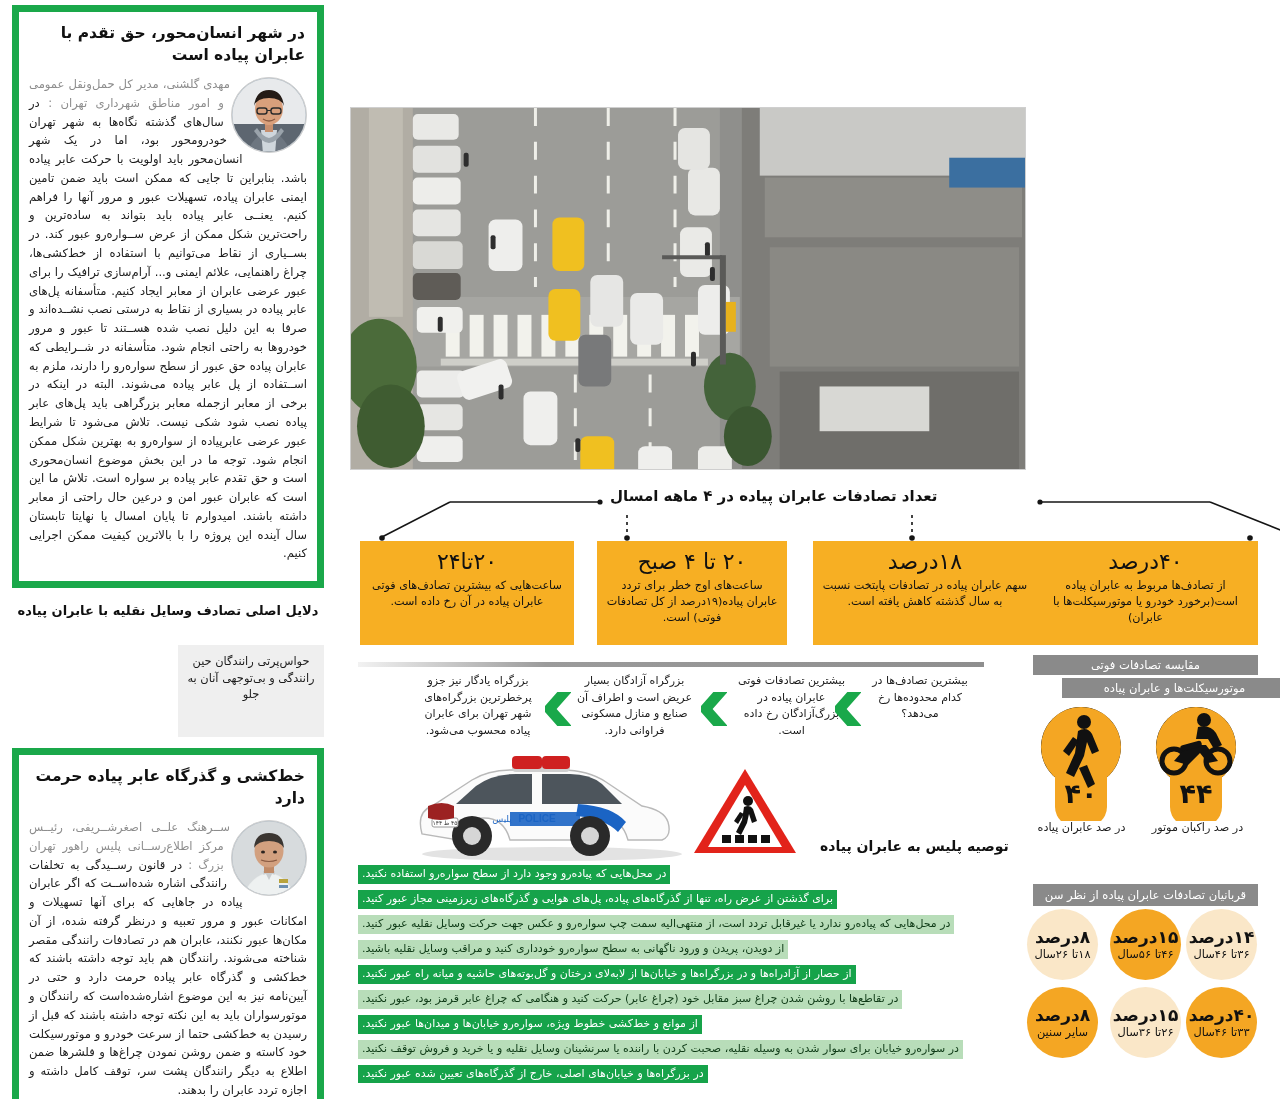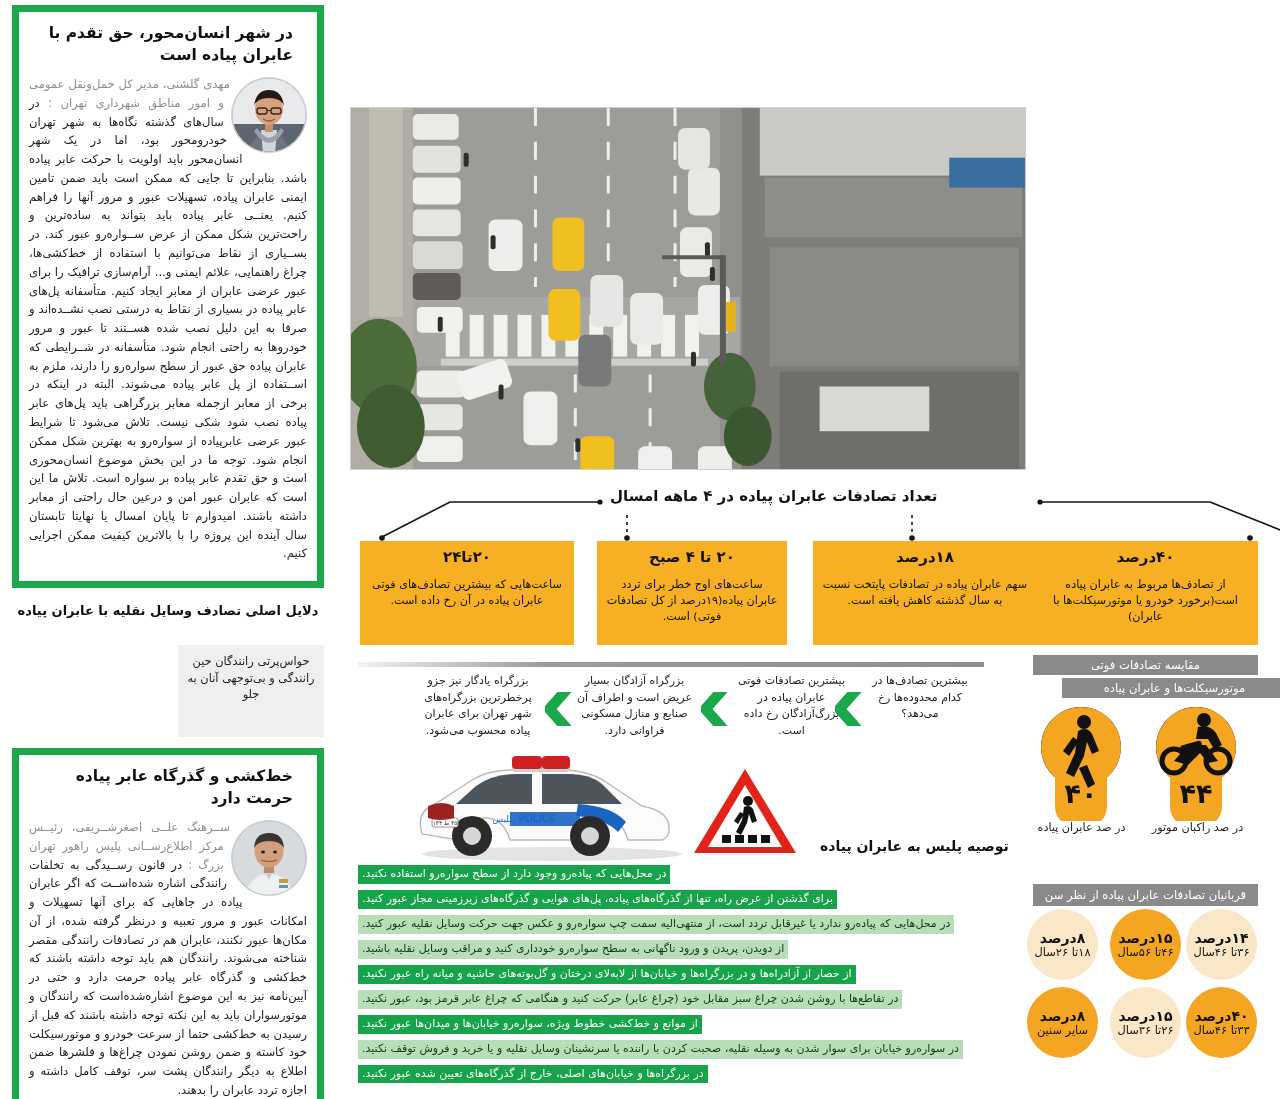--- a/index.html
+++ b/index.html
@@ -17,21 +17,21 @@
   .green-card{
     position:absolute;left:12px;width:312px;
     border:7px solid #1aa84a;background:#ffffff;box-sizing:border-box;
   }
   #article-card-1{top:5px;height:583px;}
   #article-card-2{top:748px;height:368px;}
 
   .card-inner{padding:8px 10px 6px 10px;}
   .card-title{
     font-weight:bold;font-size:15.5px;line-height:1.45;color:#111;
-    text-align:right;margin:2px 14px 8px 2px;letter-spacing:-0.2px;
+    text-align:right;margin:2px 2px 8px 2px;letter-spacing:-0.2px;
   }
   .card-body{
     font-size:11.6px;line-height:1.62;color:#1b1b1b;text-align:justify;
     text-justify:inter-word;
   }
   .card-body .lead{color:#8d8d8d;}
   .portrait{
     float:right;width:74px;height:74px;border-radius:50%;
     margin:2px 0 3px 8px;shape-outside:circle(50%);
     border:1px solid #cfcfcf;overflow:hidden;position:relative;
@@ -64,21 +64,21 @@
   #stats-headline{
     left:610px;top:487px;font-weight:bold;font-size:15px;color:#111;white-space:nowrap;
   }
   #connector-svg{left:350px;top:485px;width:930px;height:70px;}
 
   
   .stat-box{
     position:absolute;top:541px;background:#f7af23;
     padding:7px 9px 8px 9px;box-sizing:border-box;text-align:center;color:#111;
   }
-  .stat-num{font-weight:bold;font-size:15px;line-height:1.25;display:block;margin-bottom:10px;}
+  .stat-num{font-weight:normal;font-size:22px;line-height:1.25;display:block;margin-bottom:2px;}
   .stat-desc{font-size:11.2px;line-height:1.45;display:block;}
   #stat-box-1{left:1033px;width:225px;height:104px;}
   #stat-box-2{left:813px;width:224px;height:104px;}
   #stat-box-3{left:597px;width:190px;height:104px;}
   #stat-box-4{left:360px;width:214px;height:104px;}
 
   
   #flow-rule{left:358px;top:662px;width:626px;height:5px;
     background:linear-gradient(90deg,#f2f2f2 0%,#9b9b9b 30%,#8e8e8e 100%);}
   .flow-item{
@@ -128,21 +128,21 @@
     font-size:11.2px;line-height:1.35;color:#1b1b1b;
   }
   #caption-walk{left:1029px;top:820px;}
   #caption-moto{left:1145px;top:820px;}
 
   .age-circle{
     position:absolute;width:71px;height:71px;border-radius:50%;
     display:flex;flex-direction:column;align-items:center;justify-content:center;
     text-align:center;color:#111;
   }
-  .age-circle .pct{font-weight:bold;font-size:14px;line-height:1.15;}
+  .age-circle .pct{font-weight:bold;font-size:17px;line-height:1.15;}
   .age-circle .rng{font-size:11.4px;line-height:1.18;}
   .fill-dark{background:#f4a623;}
   .fill-light{background:#fae7c8;}
   #age-1{left:1186px;top:909px;} #age-2{left:1110px;top:909px;} #age-3{left:1027px;top:909px;}
   #age-4{left:1186px;top:987px;} #age-5{left:1110px;top:987px;} #age-6{left:1027px;top:987px;}
 </style>
 </head>
 <body>
 
 <div class="abs" id="left-column">

